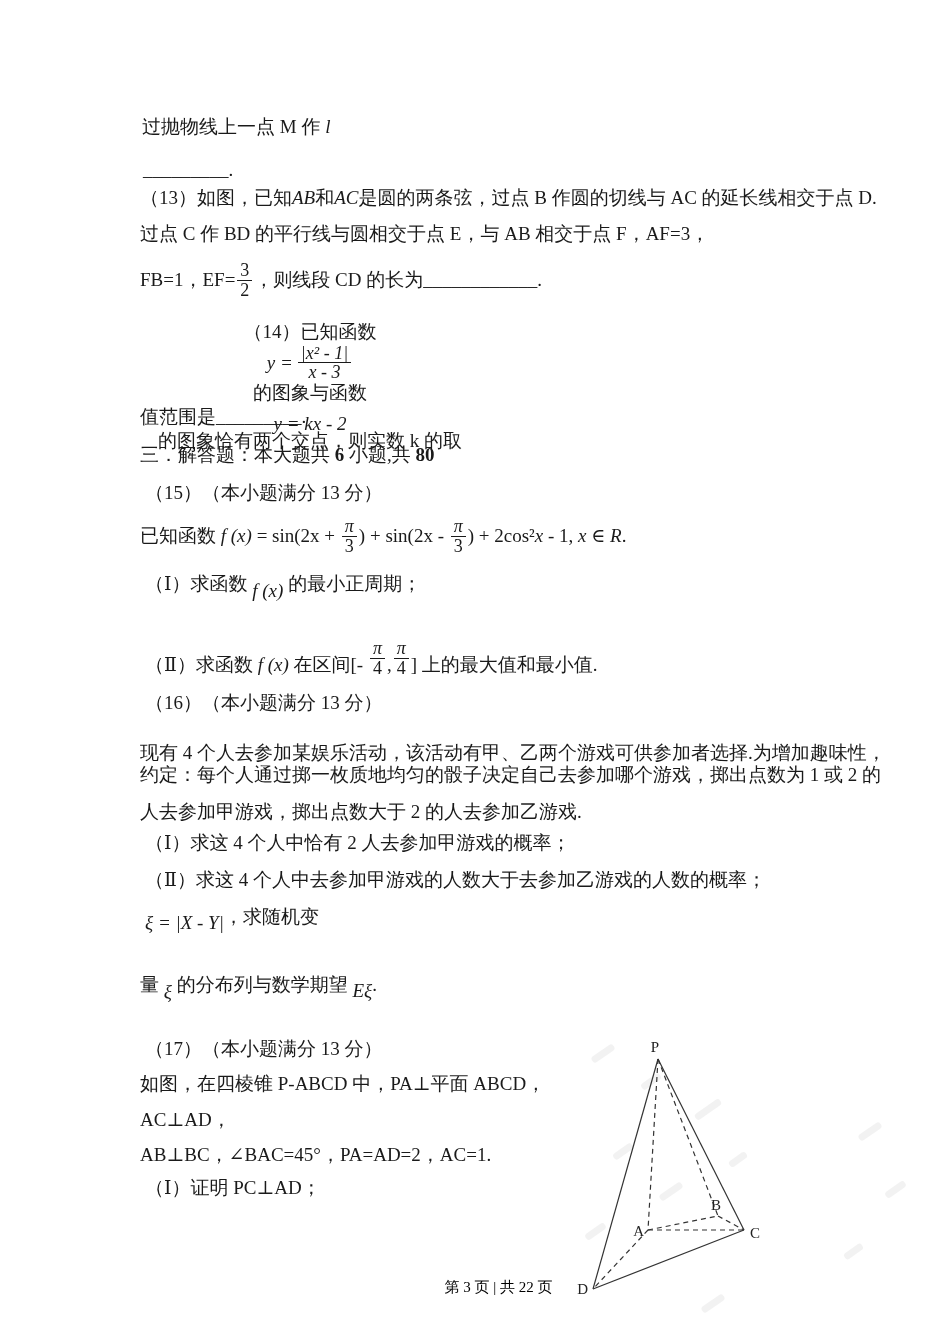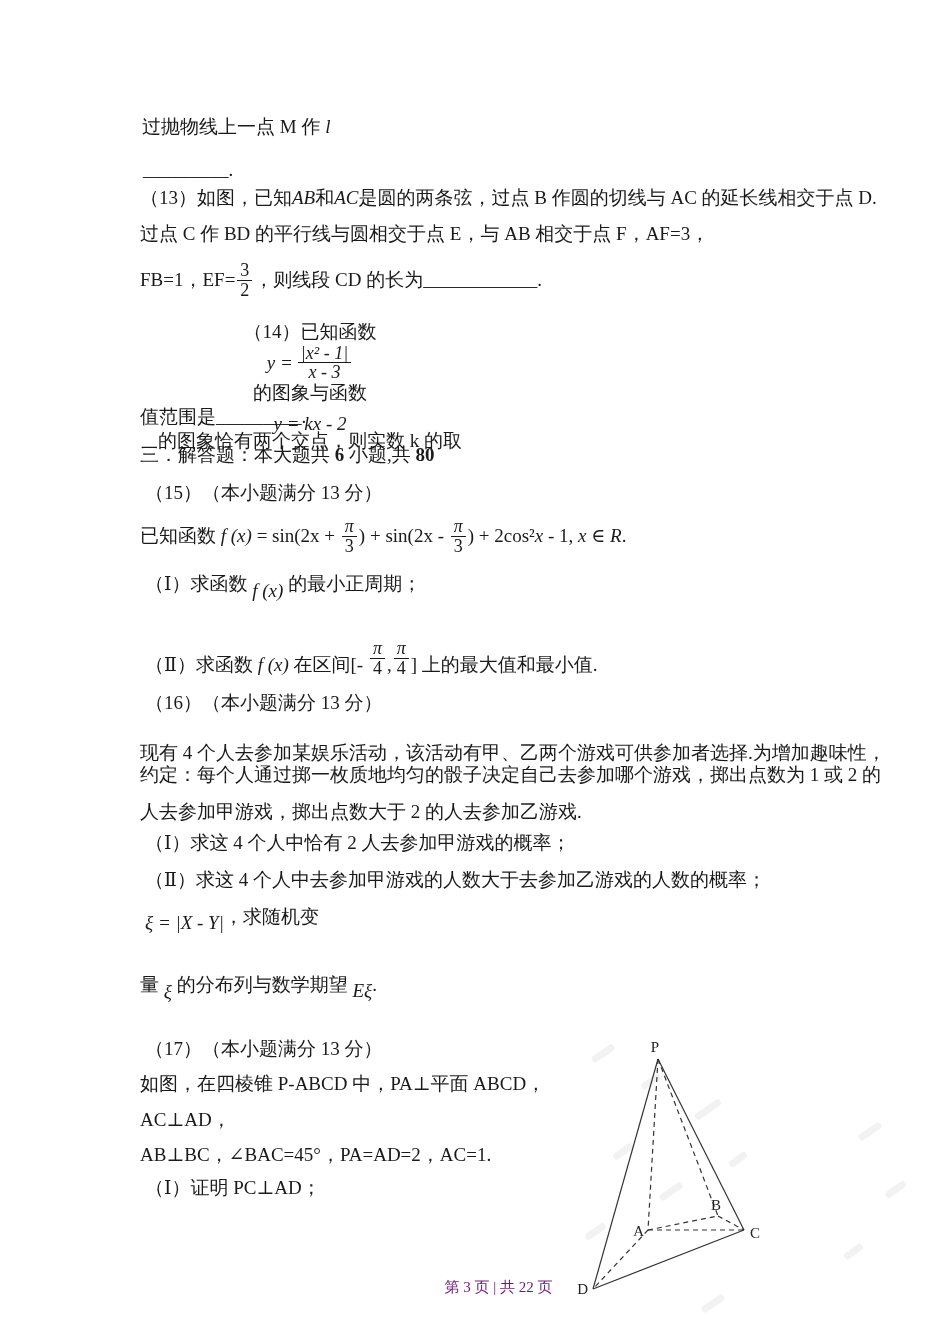--- a/index.html
+++ b/index.html
@@ -19,21 +19,21 @@
   .frac{
     display:inline-flex;flex-direction:column;align-items:center;
     vertical-align:middle;line-height:1.02;margin:0 2px;font-size:18px;
   }
   .frac .num{display:block;border-bottom:1.3px solid #1a1a1a;padding:0 3px;}
   .frac .den{display:block;padding:0 3px;}
   .mgroup{display:inline-flex;align-items:center;}
   .blank{letter-spacing:0px;}
   .footer{
     position:absolute;left:0;right:0;top:1278px;text-align:center;
-    font-size:15px;color:#701a75;padding-left:47px;
+    font-size:15px;color:#000000;padding-left:47px;
   }
   .figure{position:absolute;left:552px;top:1026px;width:240px;height:300px;}
   .figure svg{width:100%;height:100%;}
   .figure text{font-family:"Liberation Serif","DejaVu Serif",serif;font-size:15px;fill:#222;}
   .wm{
     position:absolute;width:26px;height:7px;background:#e9e9e9;border-radius:3px;
     transform:rotate(-35deg);opacity:.6;
   }
 </style>
 </head>

